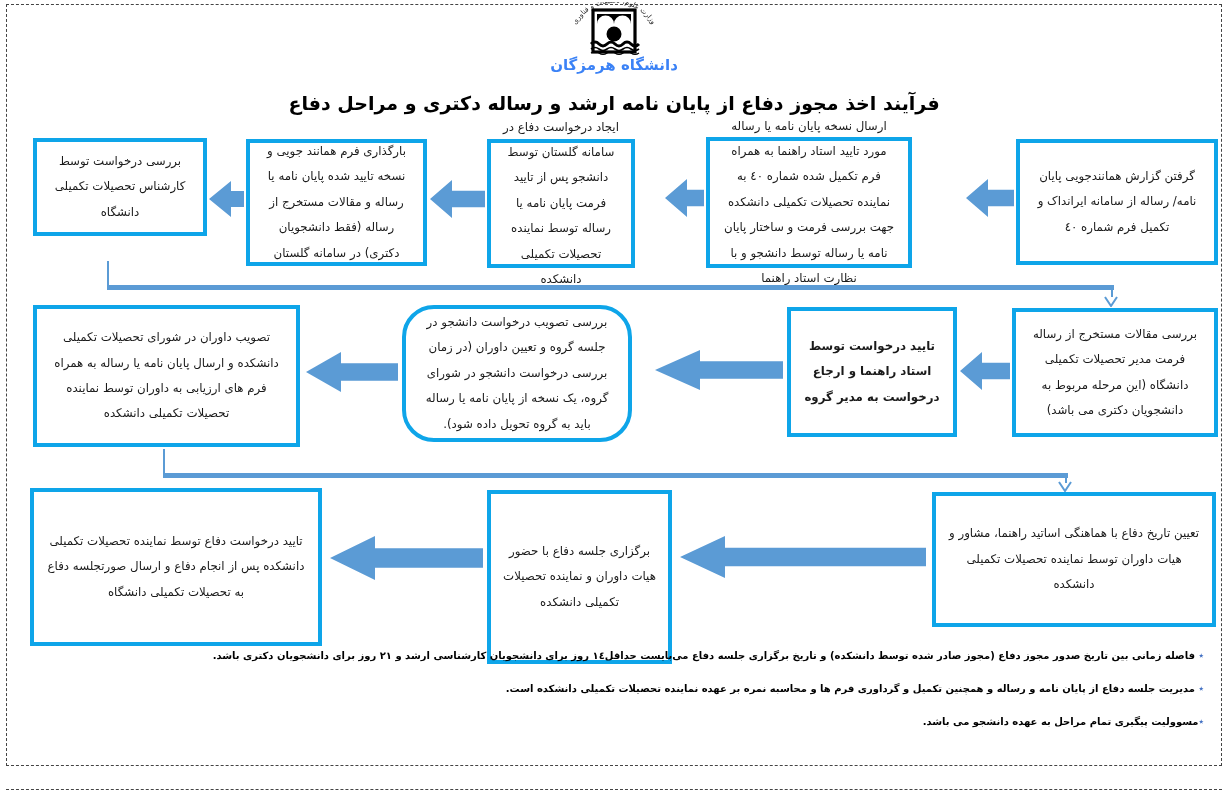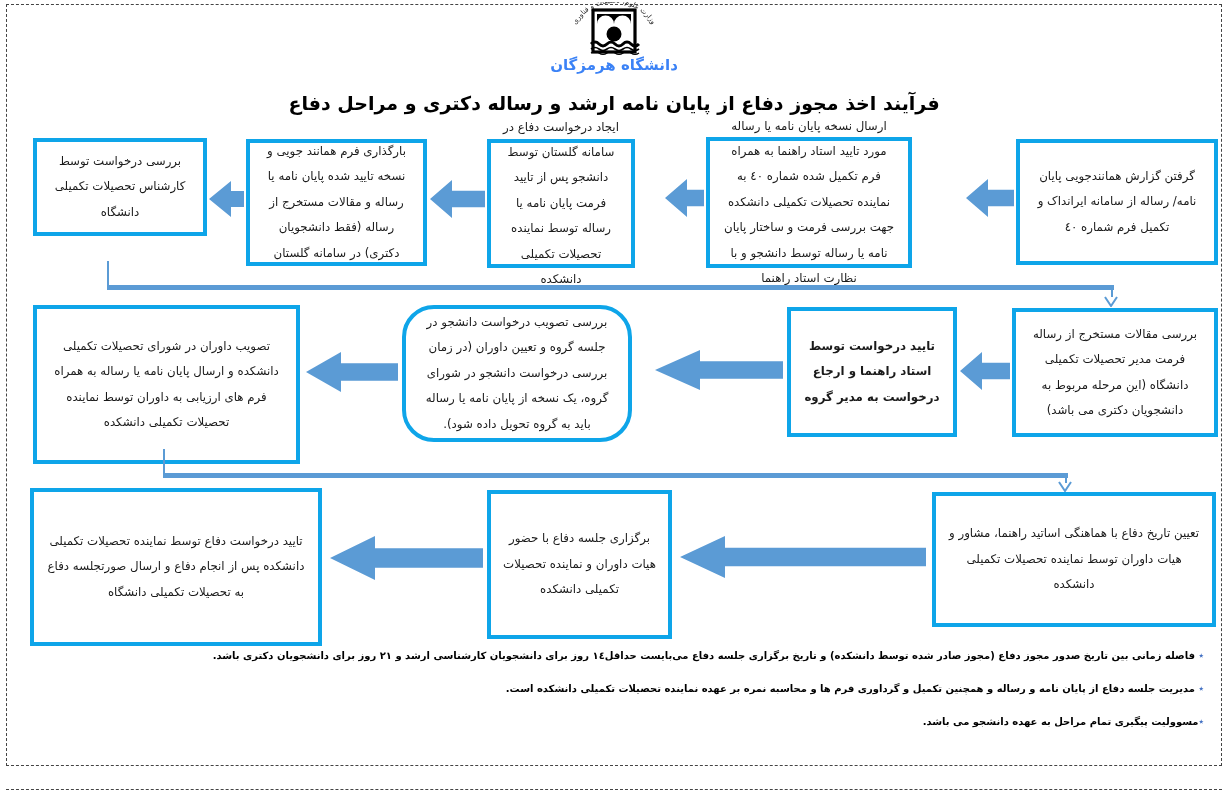--- a/index.html
+++ b/index.html
@@ -91,39 +91,39 @@
 
   <div class="box" style="left:1012px;top:308px;width:206px;height:129px;">
       <span>بررسی مقالات مستخرج از رساله فرمت مدیر تحصیلات تکمیلی دانشگاه (این مرحله مربوط به دانشجویان دکتری می باشد)</span>
     </div>
   <div class="box" style="left:787px;top:307px;width:170px;height:130px;font-weight:bold;">
       <span>تایید درخواست توسط استاد راهنما و ارجاع درخواست به مدیر گروه</span>
     </div>
   <div class="box" style="left:402px;top:305px;width:230px;height:137px;border-radius:32px;">
       <span>بررسی تصویب درخواست دانشجو در جلسه گروه و تعیین داوران (در زمان بررسی درخواست دانشجو در شورای گروه، یک نسخه از پایان نامه یا رساله باید به گروه تحویل داده شود).</span>
     </div>
-  <div class="box" style="left:33px;top:305px;width:267px;height:159px;">
+  <div class="box" style="left:33px;top:305px;width:267px;height:142px;">
       <span>تصویب داوران در شورای تحصیلات تکمیلی دانشکده و ارسال پایان نامه یا رساله به همراه فرم های ارزیابی به داوران توسط نماینده تحصیلات تکمیلی دانشکده</span>
     </div>
 
   <div class="barrow head22" style="left:960px;top:352px;width:50px;height:38px;"></div>
   <div class="barrow head45" style="left:655px;top:350px;width:128px;height:40px;"></div>
   <div class="barrow head35" style="left:306px;top:352px;width:92px;height:40px;"></div>
 
   <div class="vline" style="left:163px;top:449px;height:27px;"></div>
   <div class="hline" style="left:163px;top:473px;width:905px;"></div>
   <div class="vline" style="left:1065px;top:476px;height:7px;"></div>
   <svg class="vhead" style="left:1058px;top:481px;" viewBox="0 0 14 11">
       <polyline points="1,1 7,10 13,1" fill="none" stroke="#5b9bd5" stroke-width="2"></polyline>
     </svg>
 
   <div class="box" style="left:932px;top:492px;width:284px;height:135px;">
       <span>تعیین تاریخ دفاع با هماهنگی اساتید راهنما، مشاور و هیات داوران توسط نماینده تحصیلات تکمیلی دانشکده</span>
     </div>
-  <div class="box" style="left:487px;top:490px;width:185px;height:149px;">
+  <div class="box" style="left:487px;top:490px;width:185px;height:174px;">
       <span>برگزاری جلسه دفاع با حضور هیات داوران و نماینده تحصیلات تکمیلی دانشکده</span>
     </div>
   <div class="box" style="left:30px;top:488px;width:292px;height:158px;">
       <span>تایید درخواست دفاع توسط نماینده تحصیلات تکمیلی دانشکده پس از انجام دفاع و ارسال صورتجلسه دفاع به تحصیلات تکمیلی دانشگاه</span>
     </div>
 
   <div class="barrow head45" style="left:680px;top:536px;width:246px;height:42px;"></div>
   <div class="barrow head45" style="left:330px;top:536px;width:153px;height:44px;"></div>
 
   <div class="notes">

